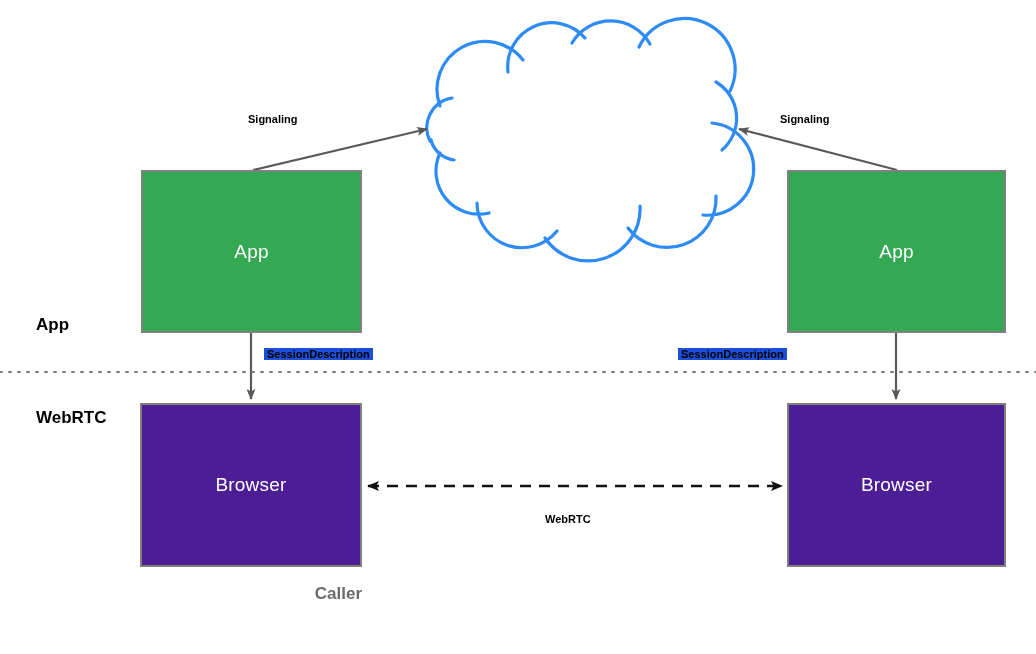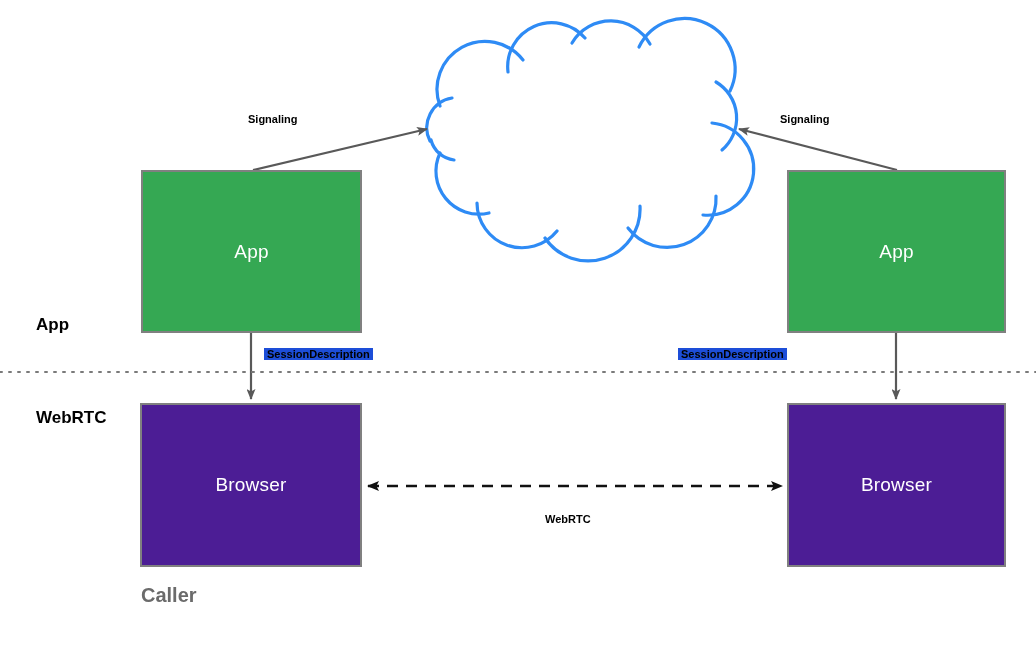--- a/index.html
+++ b/index.html
@@ -60,24 +60,24 @@
     font-weight: bold;
     font-size: 17px;
     color: #000000;
     white-space: nowrap;
     user-select: none;
   }
   .endpoint-label {
     position: absolute;
     font-family: "Liberation Sans", sans-serif;
     font-weight: bold;
-    font-size: 20px;
+    font-size: 17px;
     color: #6b6b6b;
     white-space: nowrap;
-    text-align: left;
+    text-align: right;
     user-select: none;
   }
   .label-bg {
     background: #1d4ed8;
     padding: 0 3px;
   }
 </style>
 </head>
 <body>
 

